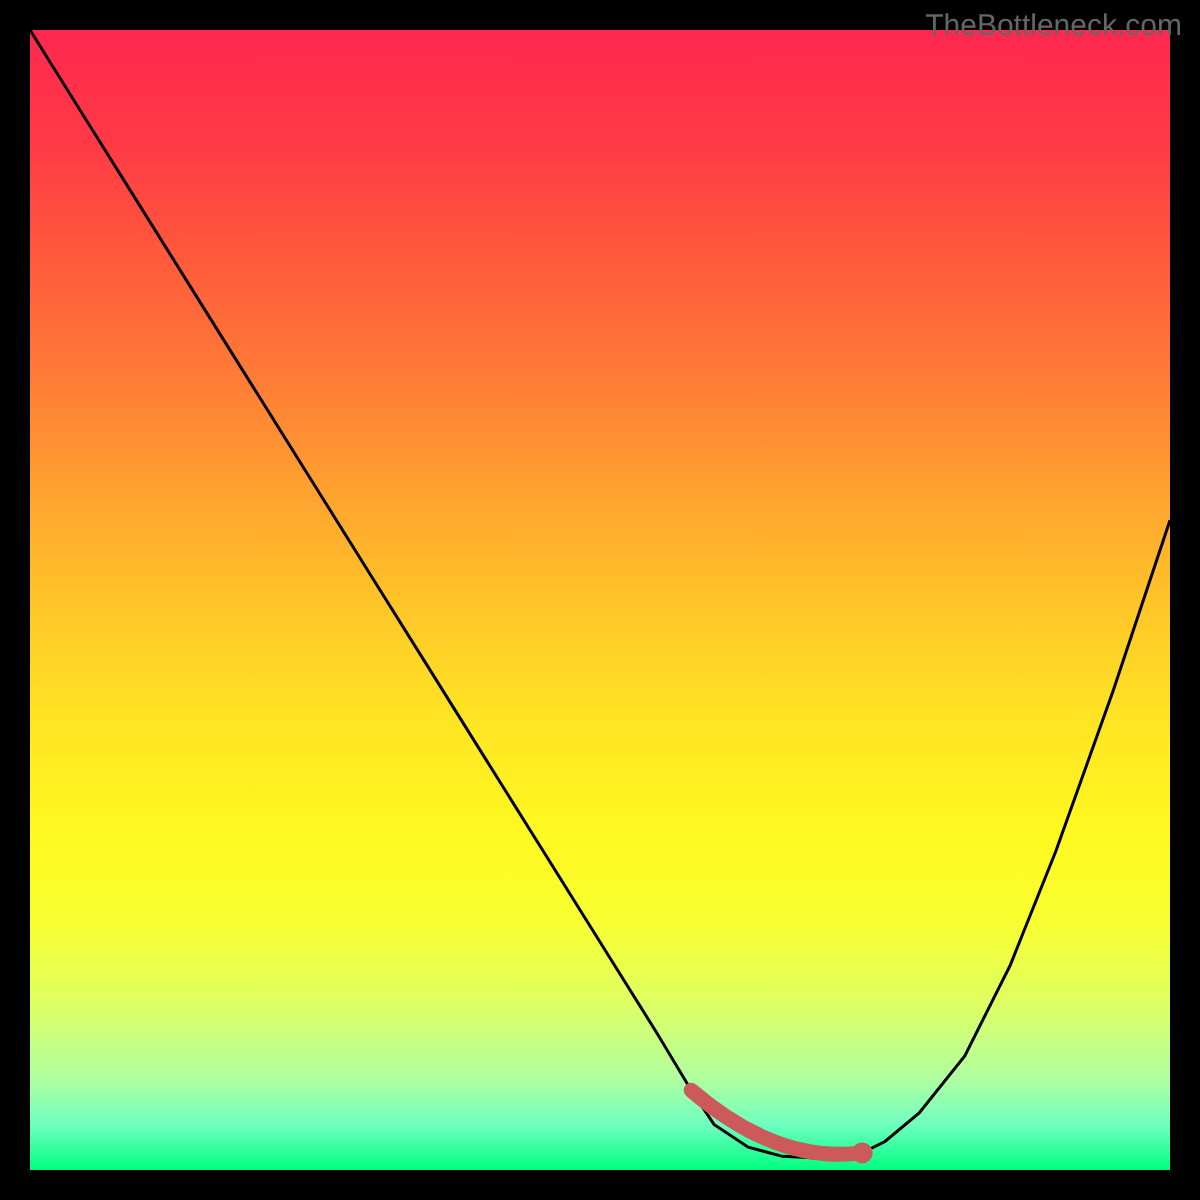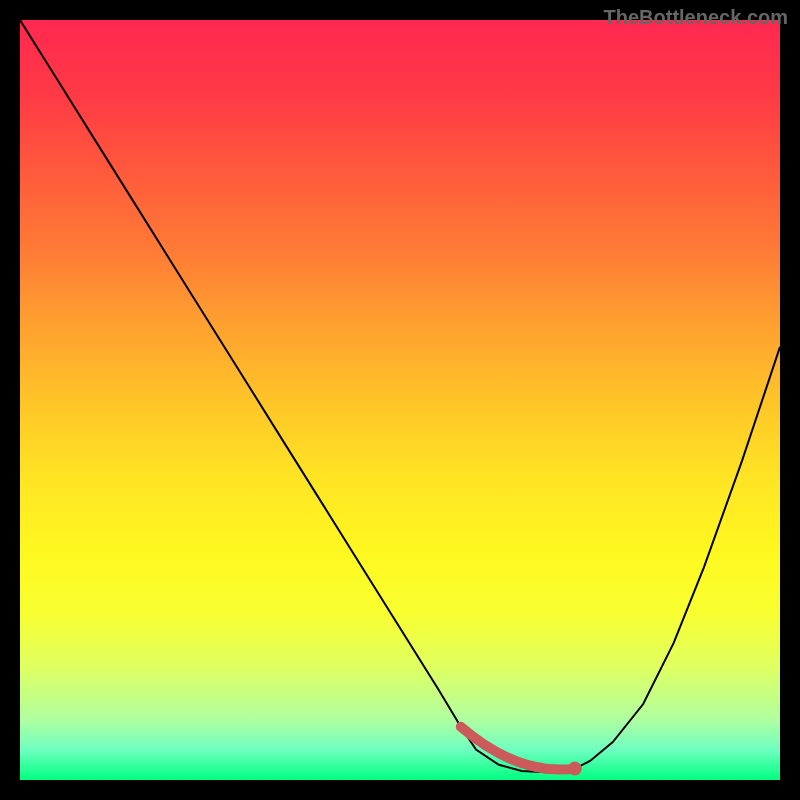--- a/index.html
+++ b/index.html
@@ -10,21 +10,21 @@
     position: relative;
     overflow: hidden;
     font-family: Arial, sans-serif;
   }
   .watermark {
     position: absolute;
     top: 6px;
     right: 12px;
     color: #666;
     font-size: 20px;
-    font-weight: 700;
+    font-weight: 400;
     z-index: 10;
   }
   .plot-area {
     position: absolute;
     left: 20px;
     top: 20px;
     width: 760px;
     height: 760px;
     background: linear-gradient(to bottom,
       #ff2850 0%,

